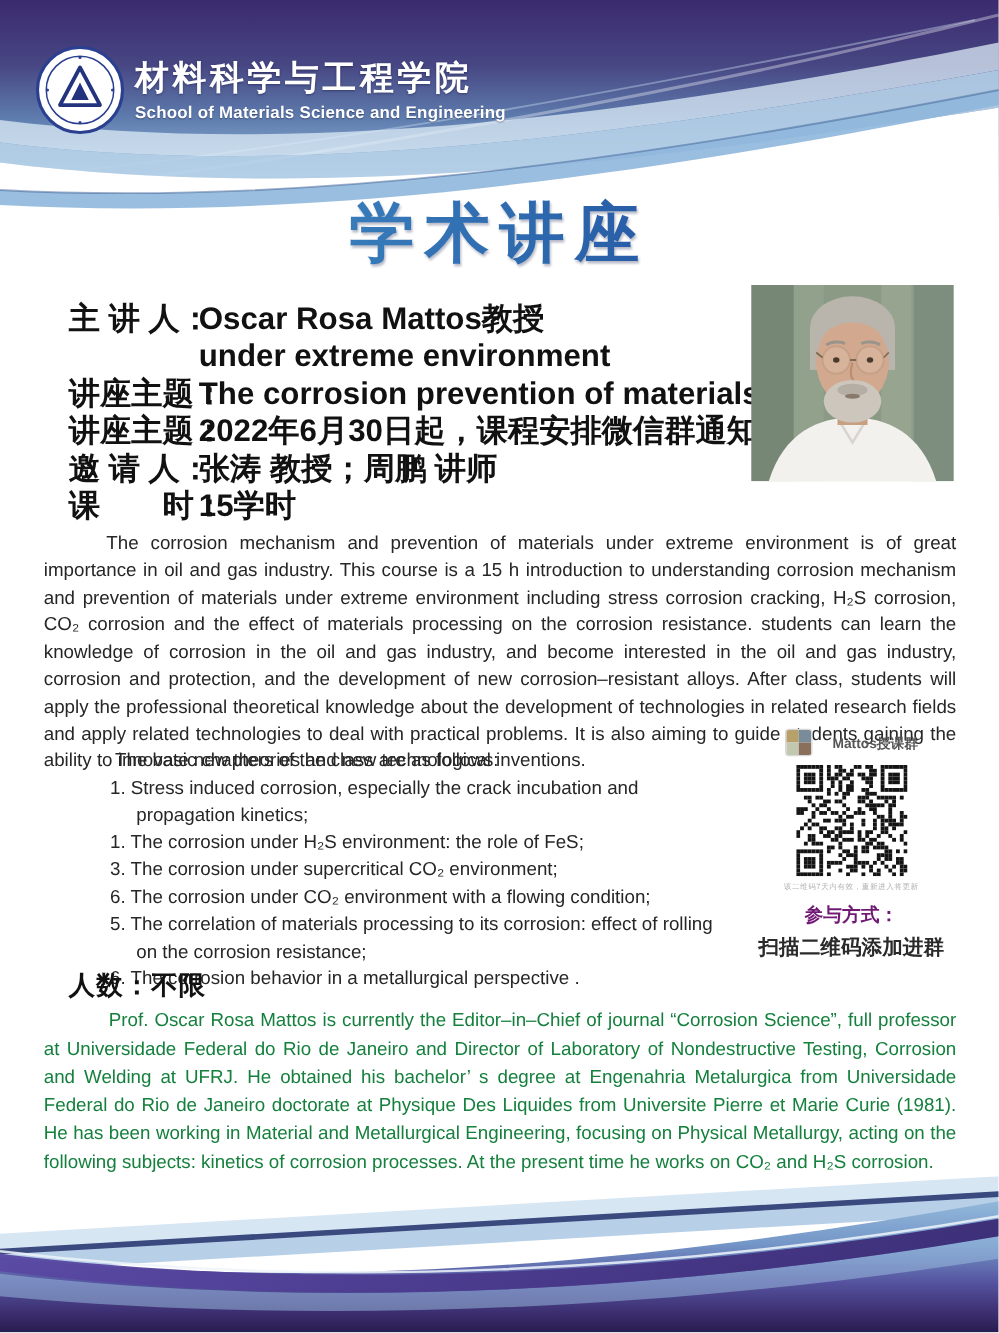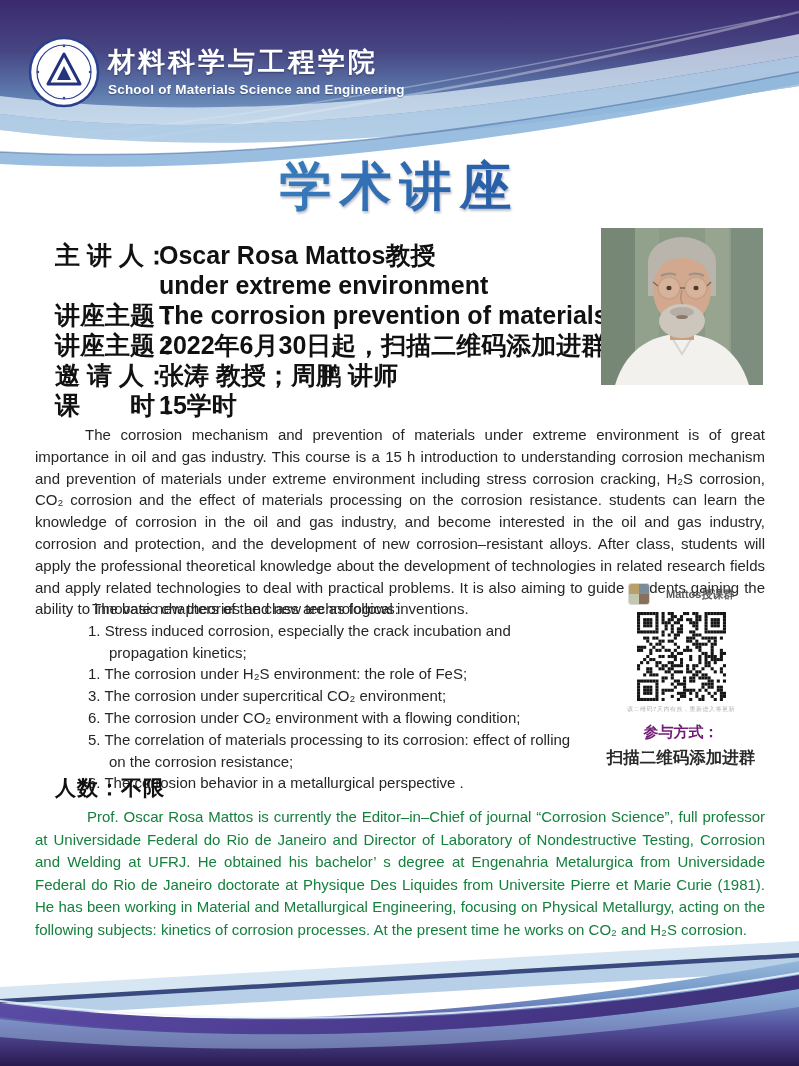--- a/index.html
+++ b/index.html
@@ -115,21 +115,21 @@
     <div class="detail-row">
     <span class="detail-label"></span>
     <span class="detail-value">under extreme environment</span>
   </div>
     <div class="detail-row">
     <span class="detail-label">讲座主题：</span>
     <span class="detail-value">The corrosion prevention of materials</span>
   </div>
     <div class="detail-row">
     <span class="detail-label">讲座主题：</span>
-    <span class="detail-value">2022年6月30日起，扫描二维码添加进群</span>
+    <span class="detail-value">2022年6月30日起，课程安排微信群通知</span>
   </div>
     <div class="detail-row">
     <span class="detail-label">邀 请 人：</span>
     <span class="detail-value">张涛 教授；周鹏 讲师</span>
   </div>
     <div class="detail-row">
     <span class="detail-label">课　　时：</span>
     <span class="detail-value">15学时</span>
   </div>
   </div>

